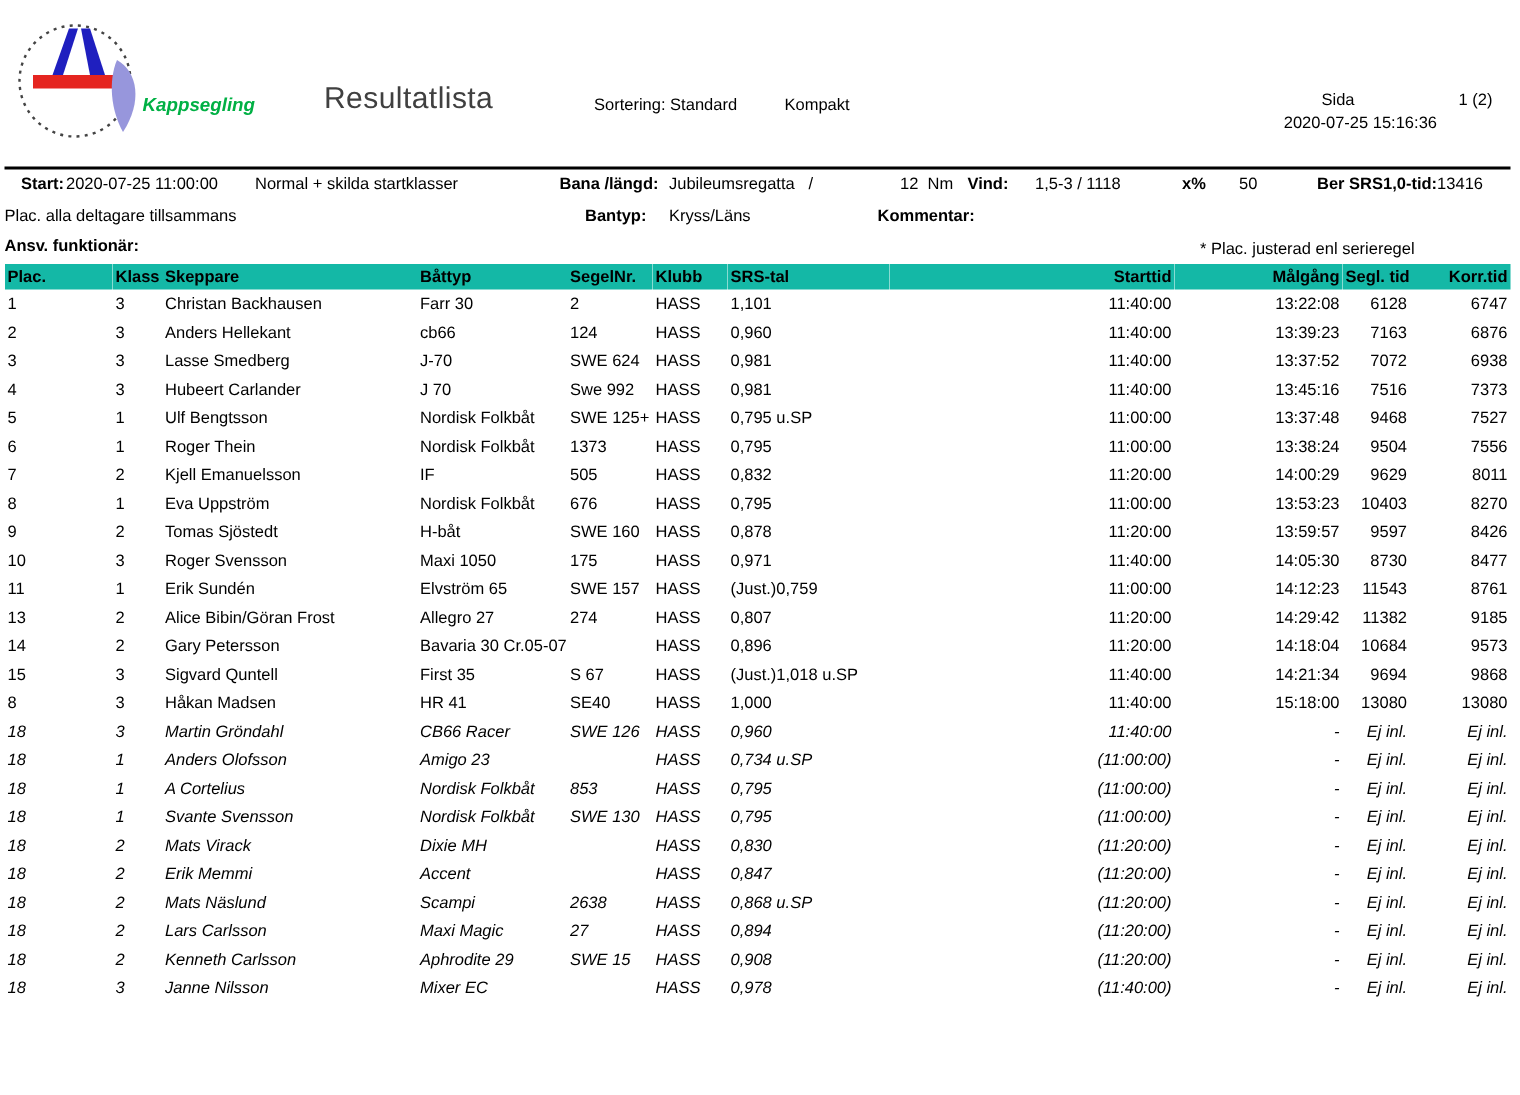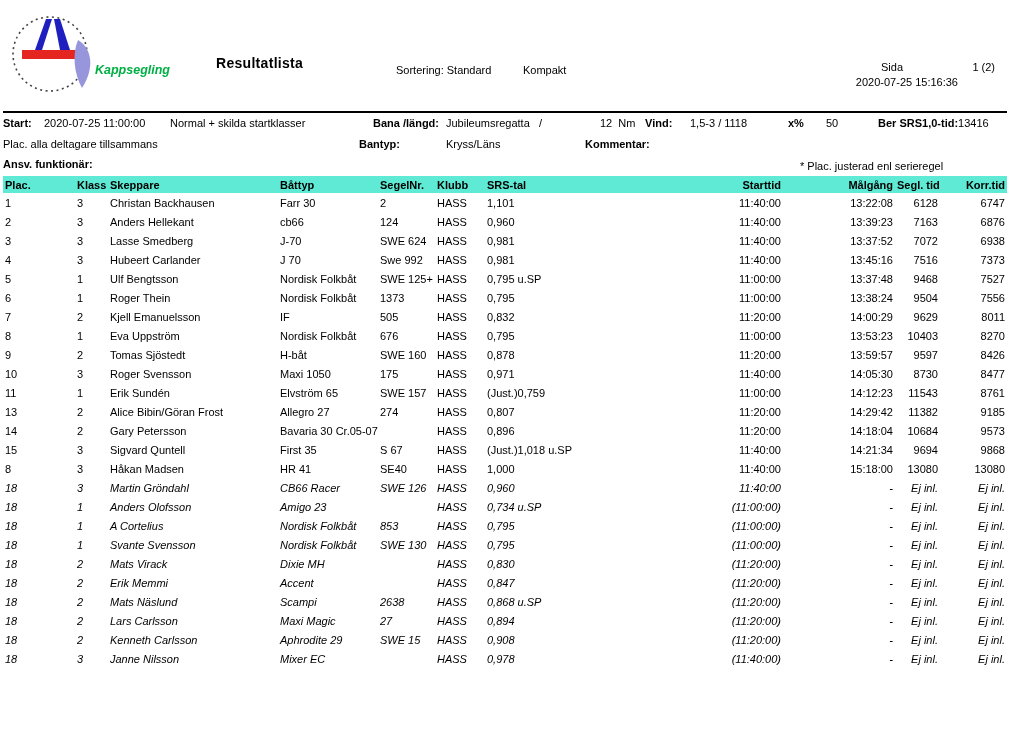--- a/index.html
+++ b/index.html
@@ -6,31 +6,31 @@
   html,body { margin:0; padding:0; background:#ffffff; }
   .page {
     position:relative; width:1013px; height:722px; overflow:hidden;
     background:#ffffff; color:#000;
     font-family:"Liberation Sans","DejaVu Sans",sans-serif; font-size:11px;
   }
   .abs { position:absolute; white-space:nowrap; }
   .b { font-weight:bold; }
   .pre { white-space:pre; }
   .brand { color:#00b044; font-weight:bold; font-style:italic; font-size:12.5px; }
-  .title { font-size:14px; color:#000000; letter-spacing:0.3px;font-weight:bold; }
+  .title { font-size:20px; color:#404040; letter-spacing:0.3px; }
   .rule { position:absolute; left:3px; right:6px; top:111px; border-top:2px solid #000; }
   .sida-line { display:flex; justify-content:space-between; width:114px; }
   .stamp { width:156px; text-align:right; }
 
   table.results {
     position:absolute; left:3px; top:176px; width:1004px;
     border-collapse:collapse; table-layout:fixed; font-size:11px;
   }
   table.results thead th {
-    background:#5eead4; font-weight:bold; text-align:left;
+    background:#14b8a6; font-weight:bold; text-align:left;
     height:17px; padding:0 2px; white-space:nowrap; overflow:hidden;margin-left:16px;
   }
   table.results td {
     height:19px; padding:0 2px; white-space:nowrap; overflow:hidden;
     vertical-align:middle;
   }
   .col-r { text-align:right !important; }
   td.klass { padding-left:9px; }
   td.srs, th.srs { padding-left:5px; }
   tr.dnf { font-style:italic; }
@@ -53,34 +53,34 @@
   <span class="abs" style="left:523px; top:64px;">Kompakt</span>
 
   <div class="abs sida-line" style="left:881px; top:61px;">
     <span>Sida</span>
     <span>1 (2)</span>
   </div>
   <div class="abs stamp" style="left:802px; top:76px;">2020-07-25 15:16:36</div>
 
   <div class="rule"></div>
 
-  <span class="abs b" style="left:3px;   top:117px;">Start:</span>
+  <span class="abs b" style="left:14px;   top:117px;">Start:</span>
   <span class="abs" style="left:44px;  top:117px;">2020-07-25 11:00:00</span>
   <span class="abs" style="left:170px; top:117px;">Normal + skilda startklasser</span>
   <span class="abs b" style="left:373px; top:117px;">Bana /längd:</span>
   <span class="abs pre" style="left:446px; top:117px;">Jubileumsregatta   /</span>
   <span class="abs pre" style="left:600px; top:117px;">12  Nm</span>
   <span class="abs b" style="left:645px; top:117px;">Vind:</span>
   <span class="abs" style="left:690px; top:117px;">1,5-3 / 1118</span>
   <span class="abs b" style="left:788px; top:117px;">x%</span>
   <span class="abs" style="left:826px; top:117px;">50</span>
   <span class="abs" style="left:878px; top:117px;"><span class="b">Ber SRS1,0-tid:</span><span>13416</span></span>
 
   <span class="abs" style="left:3px;   top:138px;">Plac. alla deltagare tillsammans</span>
-  <span class="abs b" style="left:359px; top:138px;text-align:right;">Bantyp:</span>
+  <span class="abs b" style="left:390px; top:138px;text-align:right;">Bantyp:</span>
   <span class="abs" style="left:446px; top:138px;">Kryss/Läns</span>
   <span class="abs b" style="left:585px; top:138px;">Kommentar:</span>
 
   <span class="abs b" style="left:3px;   top:158px;">Ansv. funktionär:</span>
   <span class="abs" style="left:800px; top:160px;">* Plac. justerad enl serieregel</span>
 
   <table class="results">
     <colgroup>
       <col style="width:72px">
         <col style="width:33px">

